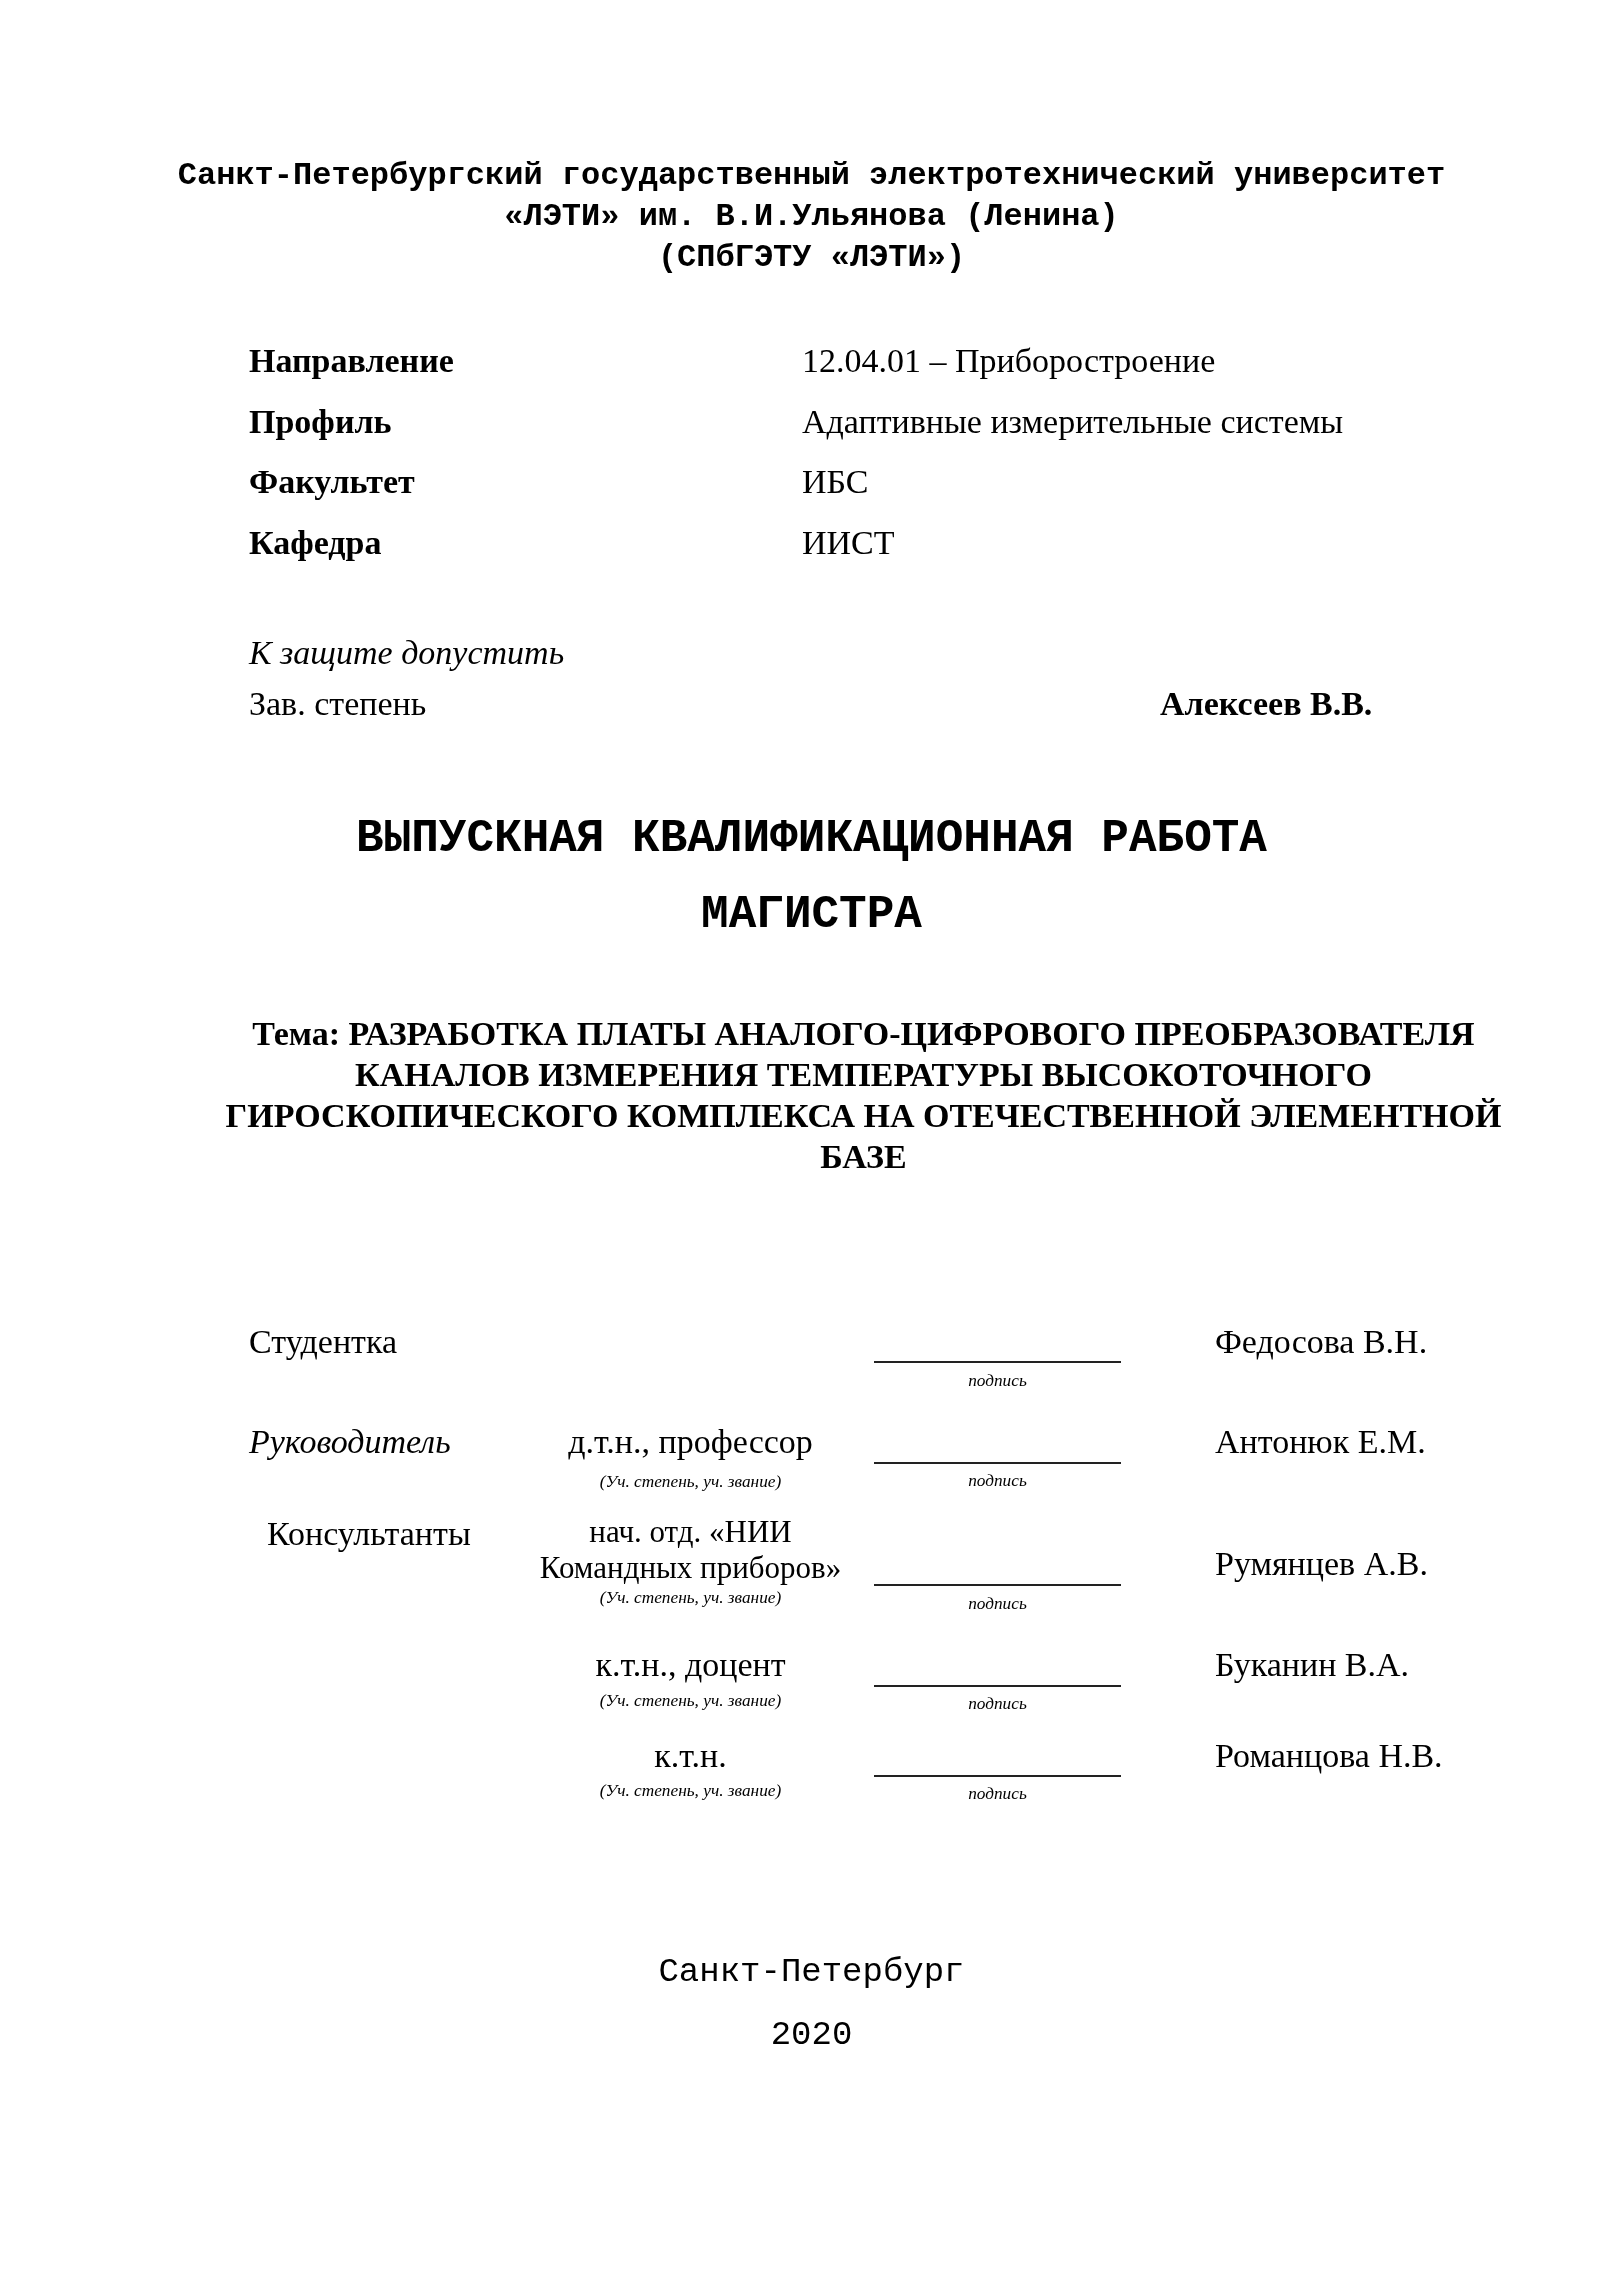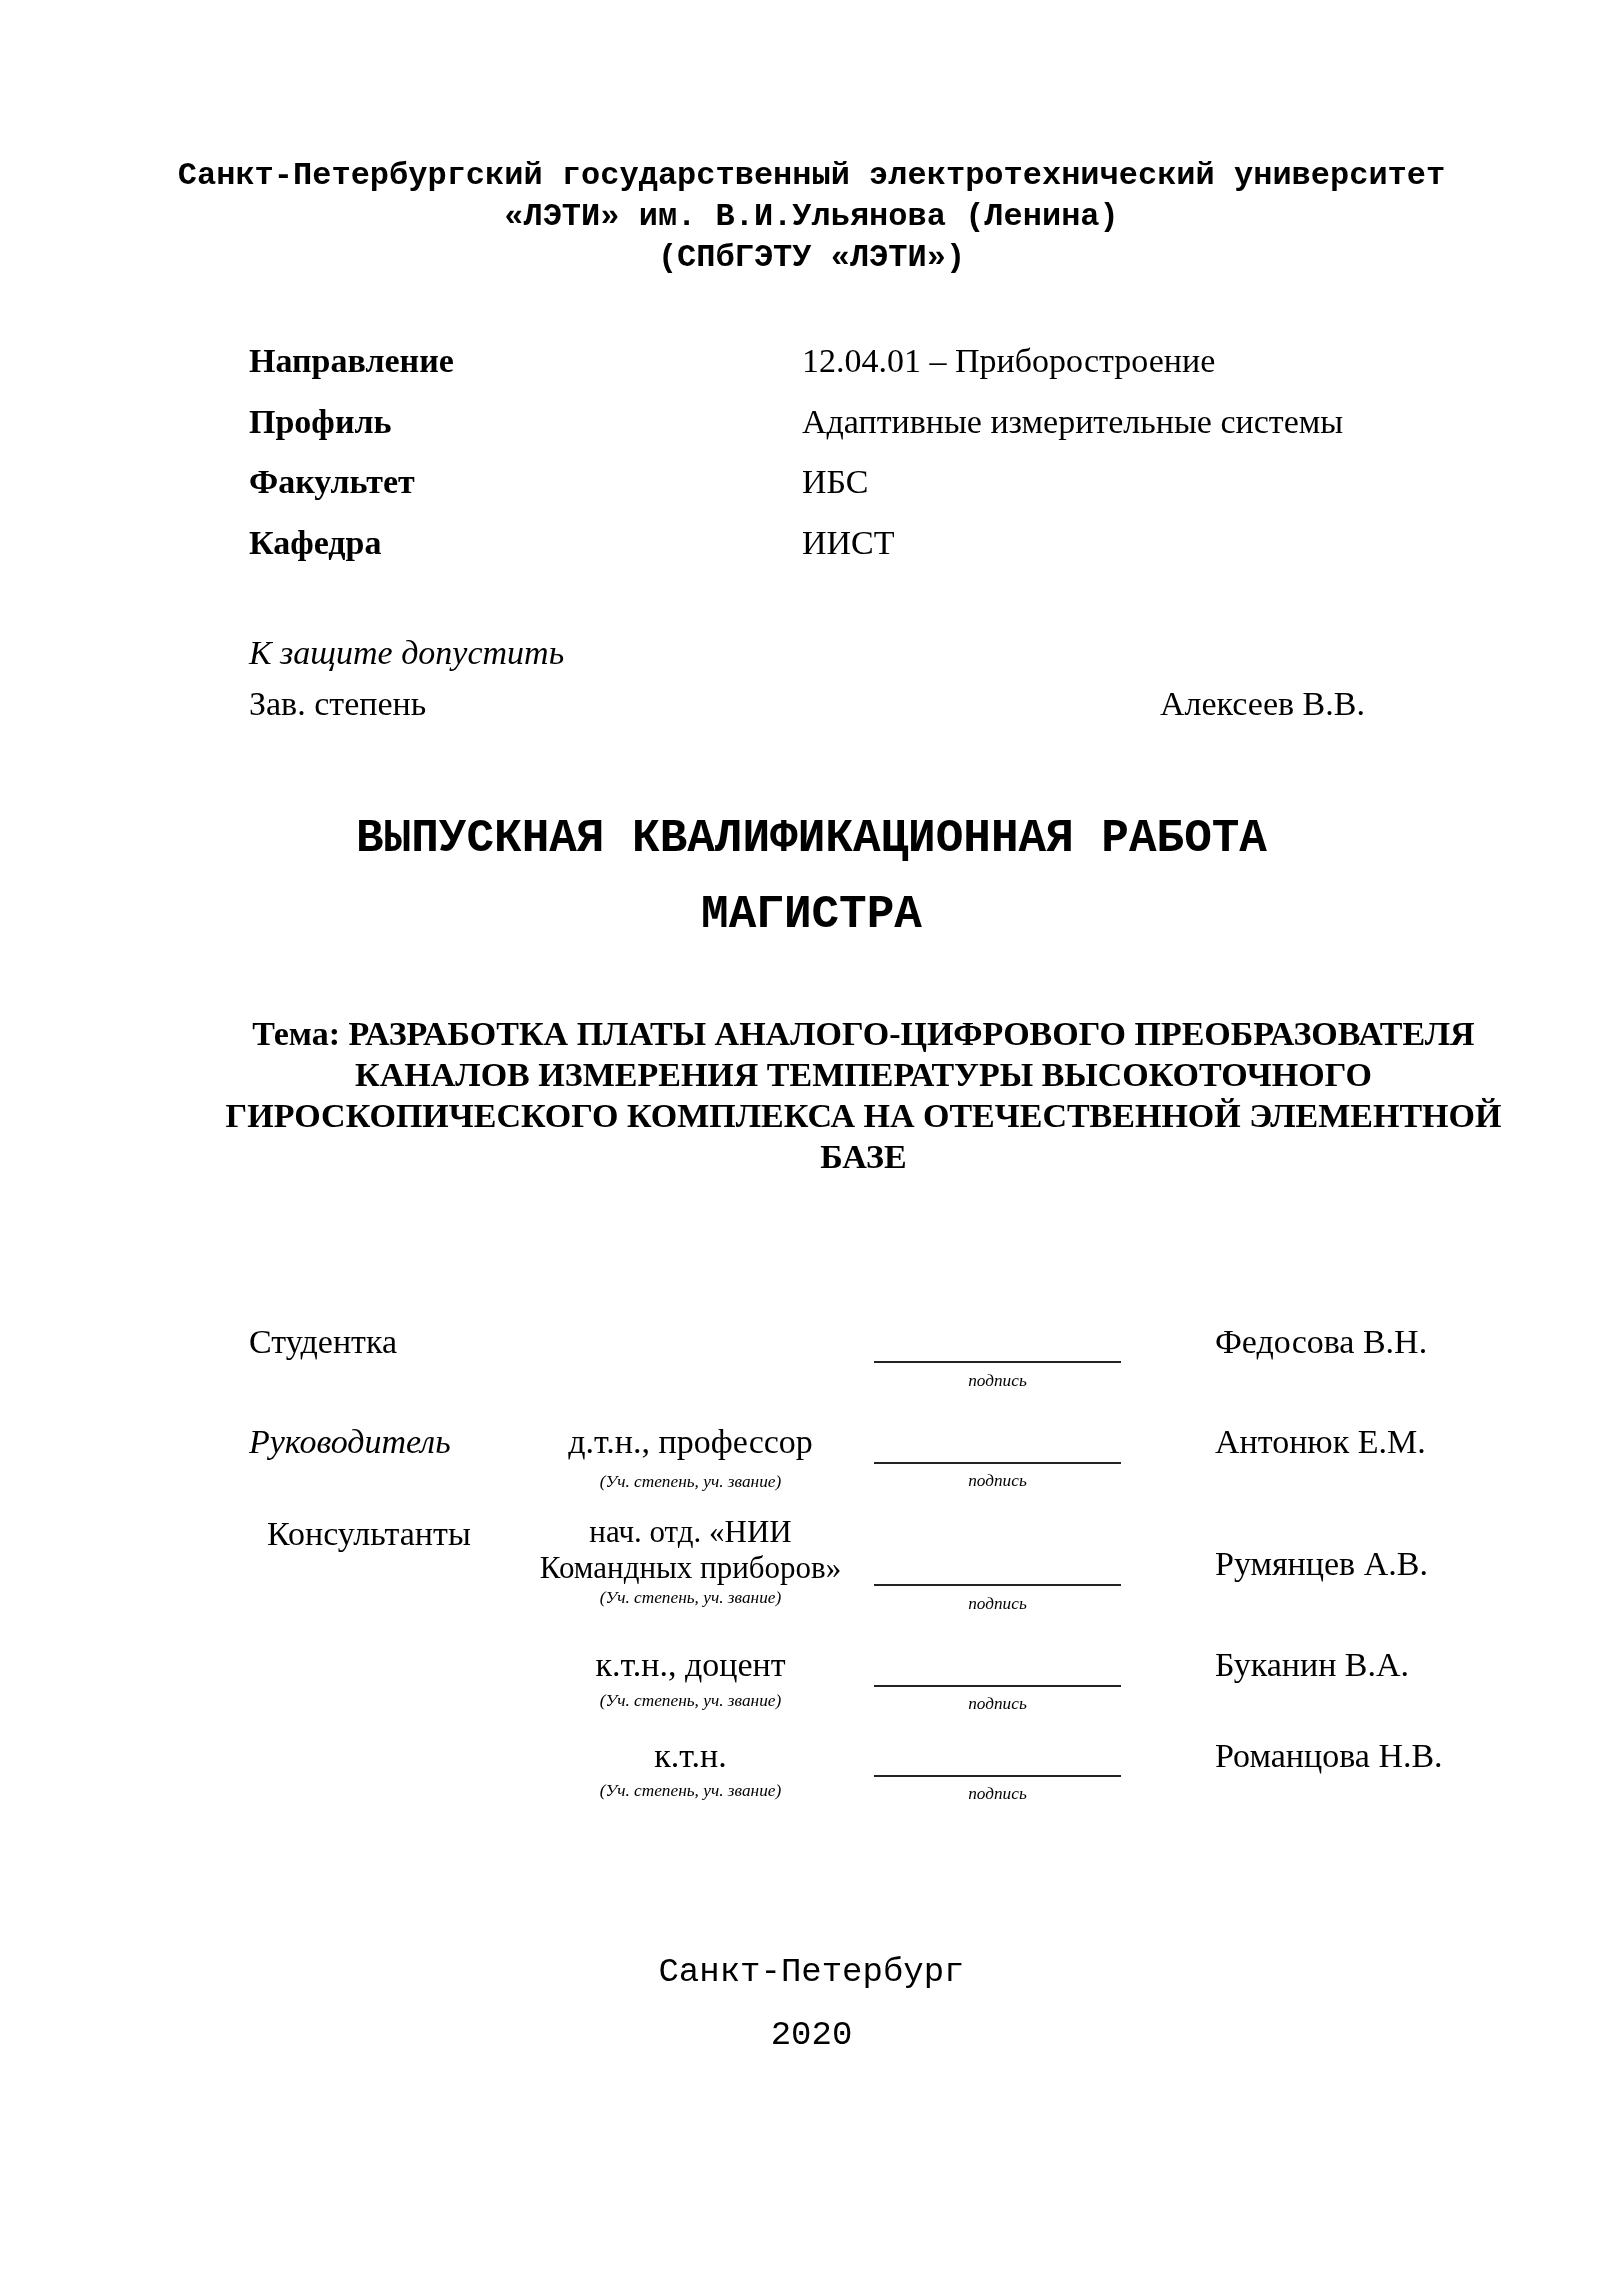--- a/index.html
+++ b/index.html
@@ -33,21 +33,21 @@
 <div class="abs info-value" style="top:342px;">12.04.01 – Приборостроение</div>
 <div class="abs info-label" style="top:403px;">Профиль</div>
 <div class="abs info-value" style="top:403px;">Адаптивные измерительные системы</div>
 <div class="abs info-label" style="top:463px;">Факультет</div>
 <div class="abs info-value" style="top:463px;">ИБС</div>
 <div class="abs info-label" style="top:524px;">Кафедра</div>
 <div class="abs info-value" style="top:524px;">ИИСТ</div>
 
 <div class="abs normal italic" style="top:624px; left:249px;">К защите допустить</div>
 <div class="abs normal" style="top:685px; left:249px;">Зав. степень</div>
-<div class="abs normal" style="top:685px; left:1160px;">Алексеев В.В.</div>
+<div class="abs normal" style="top:685px; left:1160px;font-weight:bold;">Алексеев В.В.</div>
 
 <div class="abs center main-title" style="top:813px;">ВЫПУСКНАЯ КВАЛИФИКАЦИОННАЯ РАБОТА</div>
 <div class="abs center main-title" style="top:889px;">МАГИСТРА</div>
 
 <div class="abs topic" style="top:1013px;">
   <span>Тема:</span>
   <span>РАЗРАБОТКА ПЛАТЫ АНАЛОГО-ЦИФРОВОГО ПРЕОБРАЗОВАТЕЛЯ КАНАЛОВ ИЗМЕРЕНИЯ ТЕМПЕРАТУРЫ ВЫСОКОТОЧНОГО ГИРОСКОПИЧЕСКОГО КОМПЛЕКСА НА ОТЕЧЕСТВЕННОЙ ЭЛЕМЕНТНОЙ БАЗЕ</span>
 </div>
 
 <div class="abs normal" style="top:1323px; left:249px;">Студентка</div>

